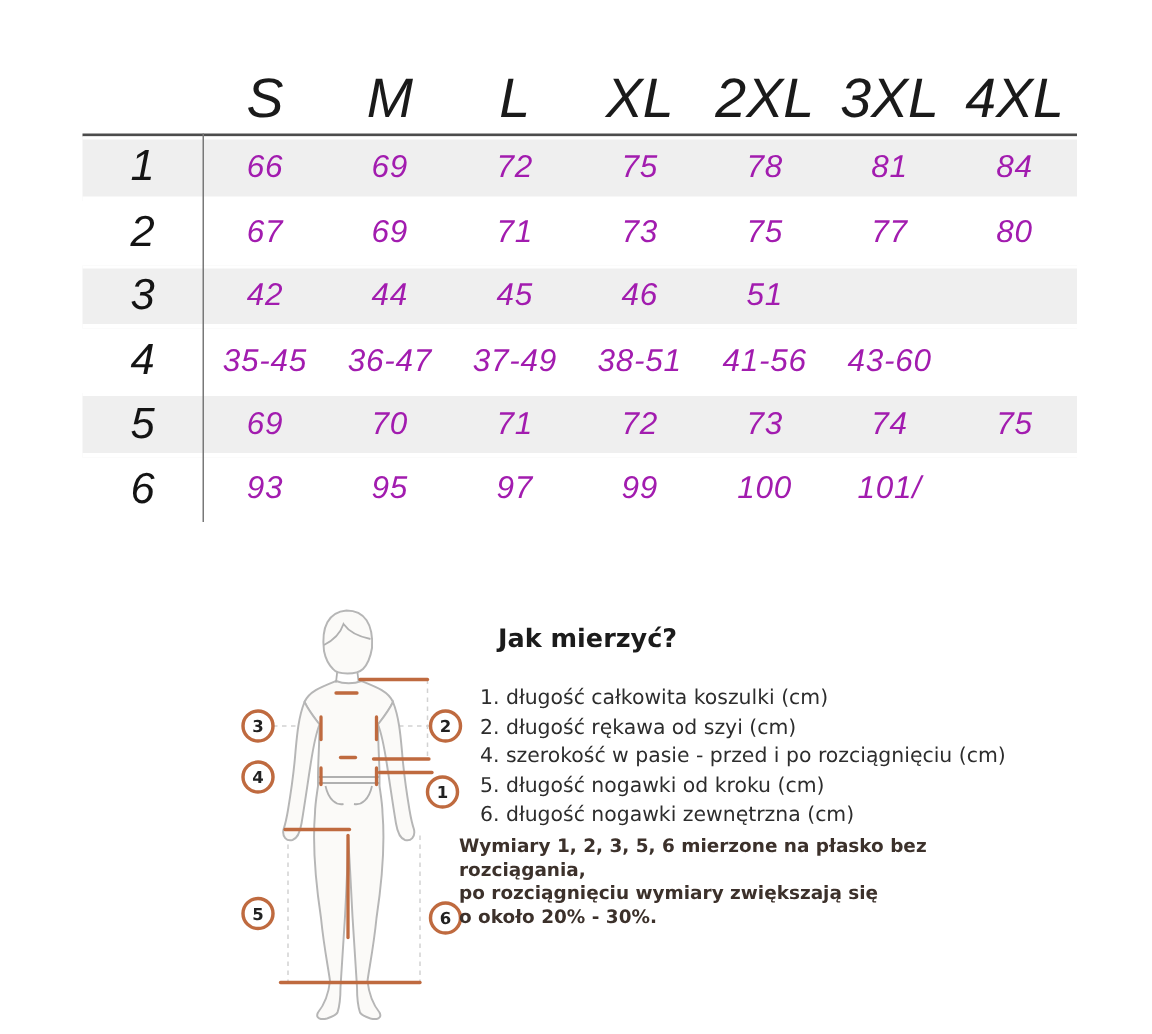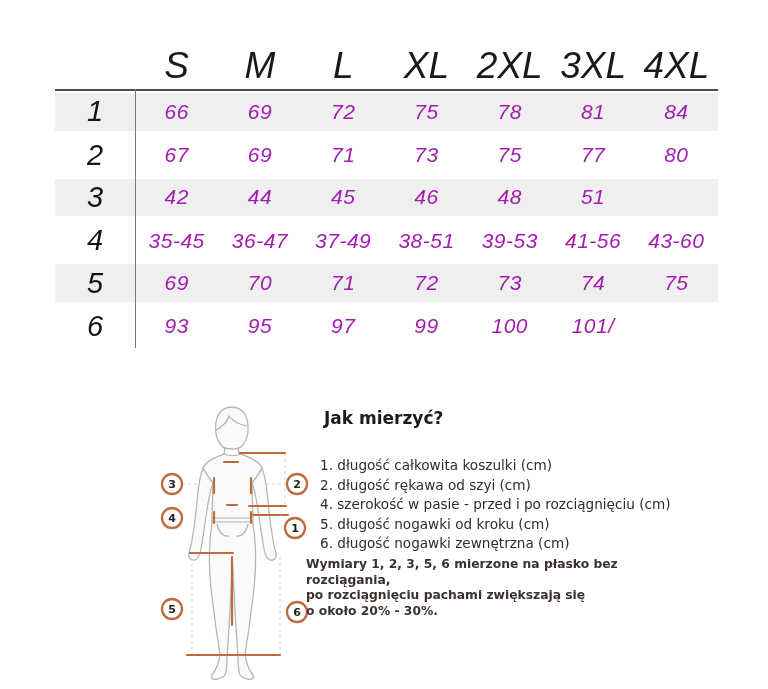--- a/index.html
+++ b/index.html
@@ -26,21 +26,21 @@
   .diagram{position:absolute;left:150px;top:396px;}
   .body-line{stroke:#b6b6b6;stroke-width:1.3;fill:#fbfaf8;}
   .body-stroke{stroke:#b0b0b0;stroke-width:1.2;fill:none;}
   .guide{stroke:#d2d2d2;stroke-width:1;stroke-dasharray:3 3;fill:none;}
   .measure{stroke:var(--accent,#bf6a3f);stroke-width:2.2;stroke-linecap:round;fill:none;}
   .marker-circle{fill:#fff;stroke:var(--accent,#bf6a3f);stroke-width:2.3;}
   .marker-num{font-family:"DejaVu Sans",sans-serif;font-size:11px;font-weight:bold;
               fill:#222;text-anchor:middle;}
 
   
-  .guide-heading{position:absolute;left:320px;top:404px;margin:4px;
+  .guide-heading{position:absolute;left:320px;top:404px;margin:12px;
                  font-family:"DejaVu Sans",sans-serif;font-size:17px;font-weight:700;color:#1b1b1b;}
   .guide-list{position:absolute;left:320px;top:456px;margin:0;padding:0;list-style:none;
               font-family:"DejaVu Sans",sans-serif;font-size:13.6px;line-height:19.6px;color:#2d2d2d;}
   .guide-note{position:absolute;left:306px;top:557px;width:324px;
               font-family:"DejaVu Sans",sans-serif;font-size:12.3px;font-weight:700;
               line-height:15.5px;color:#3c312b;}
 </style>
 </head>
 <body>
 
@@ -79,30 +79,28 @@
           <div class="vcell">75</div>
           <div class="vcell">77</div>
           <div class="vcell">80</div>
         </div>
         <div class="trow striped">
           <div class="lcell">3</div>
           <div class="vcell">42</div>
           <div class="vcell">44</div>
           <div class="vcell">45</div>
           <div class="vcell">46</div>
-          <div class="vcell">48</div>
           <div class="vcell">51</div>
         </div>
         <div class="trow">
           <div class="lcell">4</div>
           <div class="vcell">35-45</div>
           <div class="vcell">36-47</div>
           <div class="vcell">37-49</div>
           <div class="vcell">38-51</div>
-          <div class="vcell">39-53</div>
           <div class="vcell">41-56</div>
           <div class="vcell">43-60</div>
         </div>
         <div class="trow striped">
           <div class="lcell">5</div>
           <div class="vcell">69</div>
           <div class="vcell">70</div>
           <div class="vcell">71</div>
           <div class="vcell">72</div>
           <div class="vcell">73</div>
@@ -226,17 +224,17 @@
 
   <li>1. długość całkowita koszulki (cm)</li>
       <li>2. długość rękawa od szyi (cm)</li>
       <li>4. szerokość w pasie - przed i po rozciągnięciu (cm)</li>
       <li>5. długość nogawki od kroku (cm)</li>
       <li>6. długość nogawki zewnętrzna (cm)</li>
     </ul>
   <div class="guide-note">
 
   <div>Wymiary 1, 2, 3, 5, 6 mierzone na płasko bez rozciągania,</div>
-      <div>po rozciągnięciu pachami zwiększają się</div>
+      <div>po rozciągnięciu wymiary zwiększają się</div>
       <div>o około 20% - 30%.</div>
     </div>
 
 </div>
 
 </body></html>

